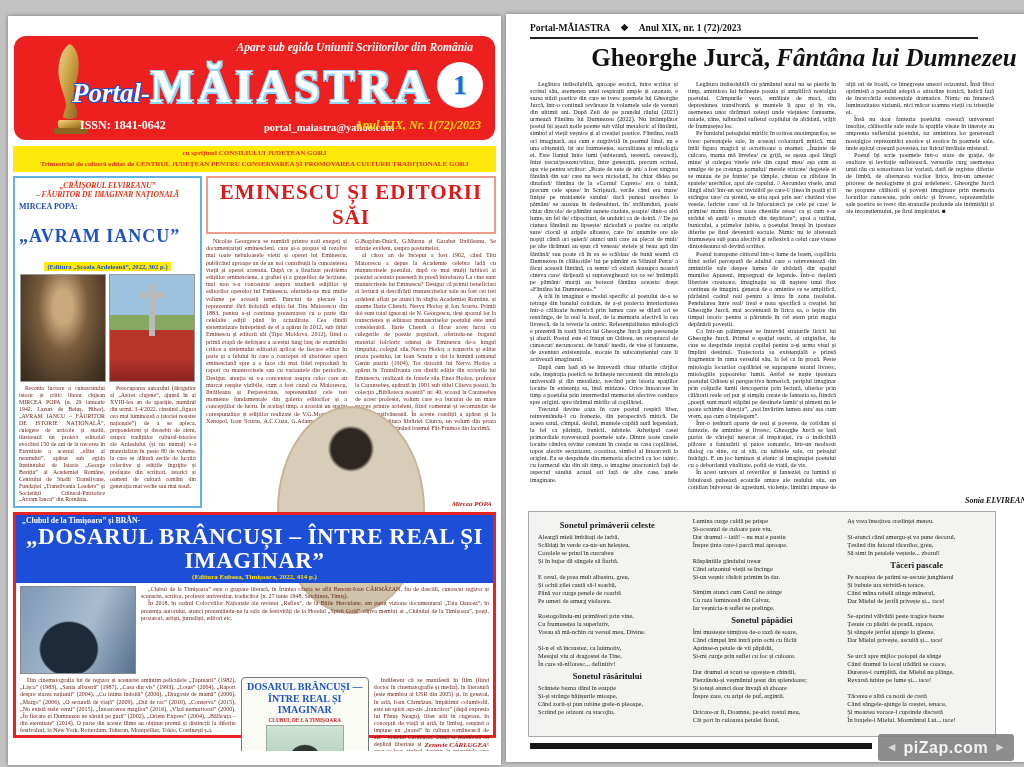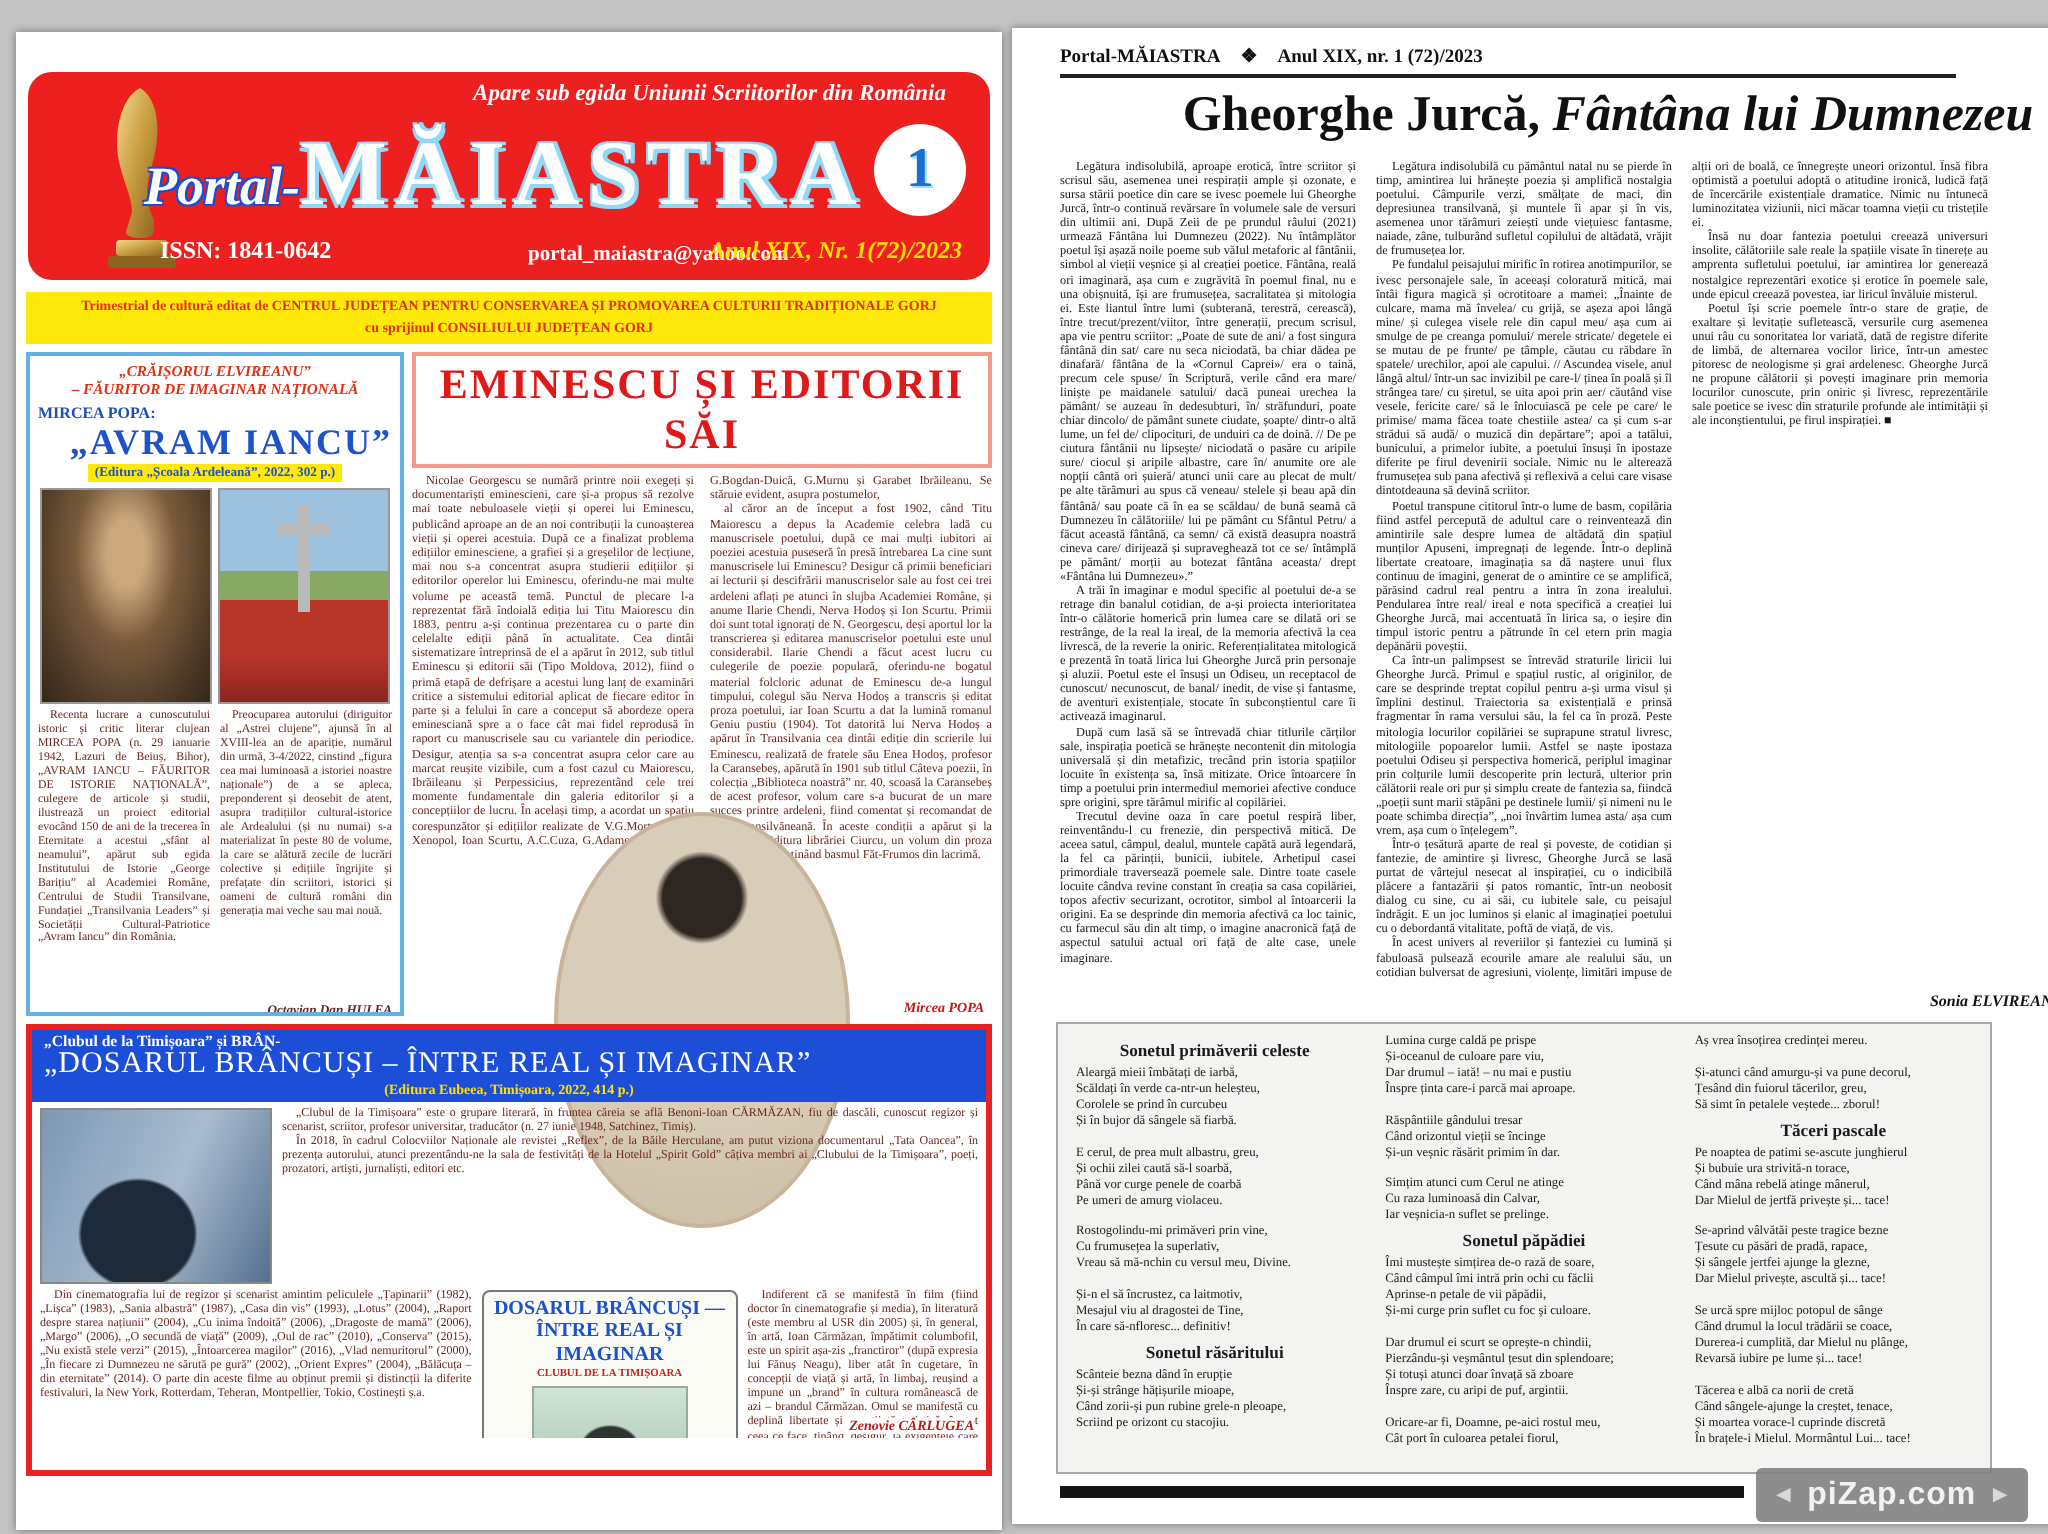--- a/index.html
+++ b/index.html
@@ -18,21 +18,21 @@
   .mast-main { font-size:46px; font-weight:bold; color:#fff; letter-spacing:4px; text-shadow:2px 2px 0 #8fd8f8, -1px -1px 0 #8fd8f8, 2px -1px 0 #8fd8f8, -1px 2px 0 #8fd8f8; }
   .issue-badge { position:absolute; right:12px; top:26px; width:46px; height:46px; border-radius:50%; background:#fff; display:flex; align-items:center; justify-content:center; font-size:28px; font-weight:bold; color:#1c6fd0; text-shadow:1px 1px 0 #9fe0f8; }
   .mast-issn  { position:absolute; left:66px; bottom:7px; color:#fff; font-weight:bold; font-size:12px; }
   .mast-email { position:absolute; left:250px; bottom:7px; color:#fff; font-weight:bold; font-size:10.5px; }
   .mast-anul  { position:absolute; right:14px; bottom:7px; color:#ffe000; font-weight:bold; font-size:12px; font-style:italic; }
   .substrip { position:absolute; left:5px; top:130px; width:483px; height:26px; background:#ffe90a; color:#e03014; font-size:7px; font-weight:bold; text-align:center; line-height:1.6; padding-top:2px; }
 
   .avram-box { position:absolute; left:5px; top:160px; width:189px; height:332px; border:2px solid #63b2e6; padding:3px 4px; overflow:hidden; }
   .avram-kicker { color:#e03014; font-weight:bold; font-style:italic; font-size:7.6px; text-align:center; line-height:1.25; }
   .avram-author { color:#1d4fb0; font-weight:bold; font-size:8px; margin-top:2px; }
-  .avram-title { color:#1d52c8; font-weight:bold; font-size:18px; text-align:right; letter-spacing:1px; margin:0 0; }
+  .avram-title { color:#1d52c8; font-weight:bold; font-size:18px; text-align:left; letter-spacing:1px; margin:15px 0; }
   .avram-edition { display:block; margin:0 auto 3px; width:fit-content; background:#ffe90a; color:#1d52c8; font-weight:bold; font-size:6.6px; padding:1px 3px; }
   .avram-images { display:flex; gap:3px; justify-content:center; }
   .img-ph { border:1px solid #999; }
   .avram-img1 { width:86px; height:108px; background:radial-gradient(ellipse at 50% 30%, #c9a87c 0 16%, #7a5c3c 42%, #4a3826 78%, #35281a 100%); }
   .avram-img2 { position:relative; width:86px; height:108px; background:linear-gradient(#9cc2e0 0 38%, #86a861 38% 52%, #b8352a 52% 78%, #8c2420 100%); }
   .avram-img2::before { content:""; position:absolute; left:50%; top:8%; width:6px; height:40%; background:#b9b9b9; transform:translateX(-50%); box-shadow:0 10px 0 -0px #b9b9b9; }
   .avram-img2::after { content:""; position:absolute; left:50%; top:16%; width:26px; height:6px; background:#b9b9b9; transform:translateX(-50%); }
   .avram-cols { column-count:2; column-gap:5px; font-size:5.9px; line-height:1.18; text-align:justify; color:#6b2519; height:146px; overflow:hidden; margin-top:3px; }
   .avram-cols p { text-indent:6px; }
   .avram-sign { text-align:right; font-weight:bold; font-style:italic; color:#6b2519; font-size:6.6px; margin-top:1px; }
@@ -40,21 +40,21 @@
   .emi-area { position:absolute; left:198px; top:160px; width:290px; height:332px; }
   .emi-headline { border:2px solid #f29a8a; color:#e01818; font-weight:bold; font-size:21px; text-align:center; letter-spacing:1px; padding:2px 0; }
   .emi-body { position:relative; margin-top:4px; column-count:2; column-gap:8px; font-size:6.1px; line-height:1.18; text-align:justify; color:#6b2519; height:282px; overflow:hidden; }
   .emi-body p { text-indent:7px; }
   .emi-photo { position:absolute; left:50%; top:230px; transform:translateX(-50%); width:148px; height:208px; border-radius:50%; border:2px solid #c8b49a; background:radial-gradient(circle at 50% 20%, #2e2620 0 11%, #d8cdb9 13% 60%, #cabda3 100%); }
   .emi-sign { position:absolute; right:4px; bottom:0; font-weight:bold; font-style:italic; color:#c01818; font-size:7px; background:#fff; padding-left:4px; }
 
   .bran-box { position:absolute; left:5px; top:496px; width:483px; height:226px; border:3px solid #e82222; }
   .bran-banner { background:#1d4ed8; color:#fff; padding:1px 6px 2px; }
   .bran-kicker { font-size:7.8px; font-weight:bold; }
-  .bran-title { font-size:15px; font-weight:normal; text-align:left; letter-spacing:.5px; line-height:1.05; }
+  .bran-title { font-size:23px; font-weight:bold; text-align:center; letter-spacing:.5px; line-height:1.05; }
   .bran-edition { color:#ffe000; font-weight:bold; font-size:7px; text-align:center; }
   .bran-body { position:relative; padding:3px 4px; font-size:6px; line-height:1.18; color:#6b2519; text-align:justify; height:168px; overflow:hidden; }
   .bran-row1 { display:flex; gap:5px; }
   .carmazan-photo { flex:0 0 116px; height:88px; background:radial-gradient(ellipse at 42% 72%, #1d2a3a 0 30%, rgba(0,0,0,0) 32%), linear-gradient(115deg,#7d98b4,#a9bccf 55%,#55708e); border:1px solid #888; }
   .bran-row1 p, .bran-row2 p { text-indent:7px; }
   .bran-row2 { display:flex; gap:5px; margin-top:3px; }
   .bran-col-films { flex:0 0 46%; }
   .book-cover { flex:0 0 128px; height:112px; border:1px solid #777; border-radius:4px; background:#fbfbf6; text-align:center; padding:3px 2px; }
   .bc-l1 { color:#1d52c8; font-weight:bold; font-size:10px; line-height:1.15; }
   .bc-l2 { color:#c82020; font-weight:bold; font-size:5.4px; margin:1px 0 2px; }
@@ -102,22 +102,22 @@
       </svg>
     </div>
     <div class="mast-title"><span class="mast-portal">Portal-</span><span class="mast-main">MĂIASTRA</span></div>
     <div class="issue-badge">1</div>
     <div class="mast-issn">ISSN: 1841-0642</div>
     <div class="mast-email">portal_maiastra@yahoo.com</div>
     <div class="mast-anul">Anul XIX, Nr. 1(72)/2023</div>
   </div>
 
   <div class="substrip">
+    <div>cu sprijinul CONSILIULUI JUDEȚEAN GORJ</div>
     <div>Trimestrial de cultură editat de CENTRUL JUDEȚEAN PENTRU CONSERVAREA ȘI PROMOVAREA CULTURII TRADIȚIONALE GORJ</div>
-    <div>cu sprijinul CONSILIULUI JUDEȚEAN GORJ</div>
   </div>
 
   <div class="avram-box">
     <div class="avram-kicker">
       <div>„CRĂIȘORUL ELVIREANU”</div>
       <div>– FĂURITOR DE IMAGINAR NAȚIONALĂ</div>
     </div>
     <div class="avram-author">MIRCEA POPA:</div>
     <div class="avram-title">„AVRAM IANCU”</div>
     <span class="avram-edition">(Editura „Școala Ardeleană”, 2022, 302 p.)</span>

